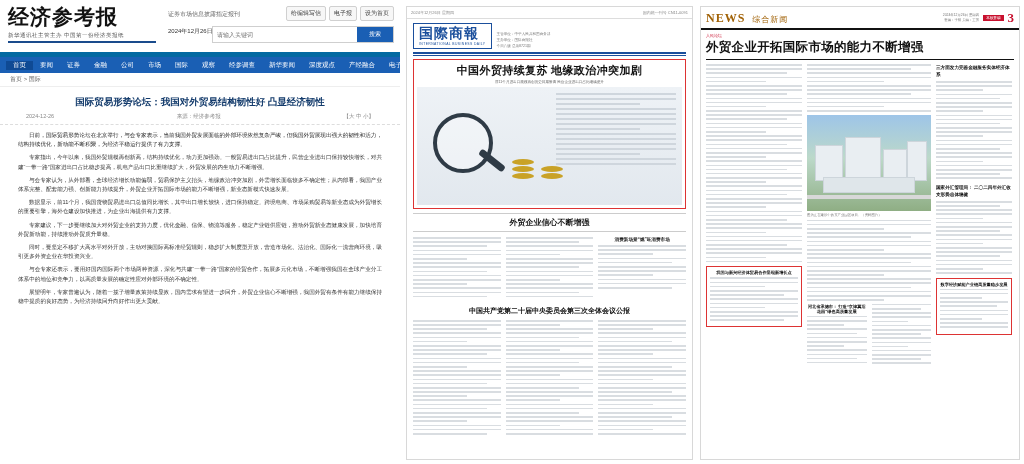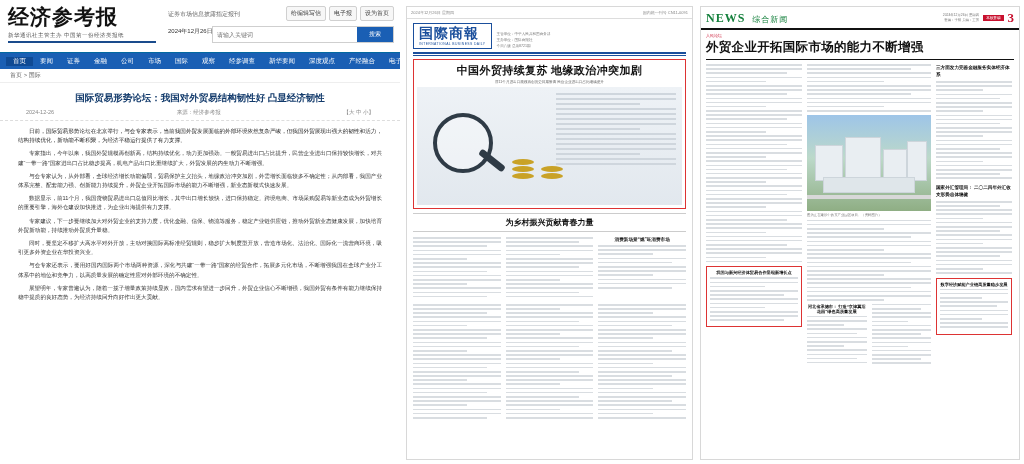--- a/index.html
+++ b/index.html
@@ -1,21 +1,21 @@
 <!DOCTYPE html>
 <html><head>
 <meta charset="utf-8">
 <style>
   html,body{margin:0;padding:0;background:#ffffff;}
   body{width:1024px;height:464px;overflow:hidden;font-family:"Liberation Sans","DejaVu Sans",sans-serif;}
   .stage{position:relative;width:1024px;height:464px;background:#fff;}
 
   
   .p1{position:absolute;left:0;top:0;width:400px;height:464px;background:#fff;overflow:hidden;}
-  .p1-masthead{position:relative;height:52px;border-bottom:1px solid #0369a1;text-decoration:underline;}
+  .p1-masthead{position:relative;height:52px;border-bottom:5px solid #0369a1;text-decoration:underline;}
   .p1-logo{position:absolute;left:8px;top:5px;width:150px;}
   .p1-logo .cn{font-family:"Liberation Serif","DejaVu Serif",serif;font-weight:bold;font-size:21px;color:#111;letter-spacing:1px;line-height:24px;}
   .p1-logo .sub{font-size:5.5px;color:#555;margin-top:3px;letter-spacing:.5px;}
   .p1-logo .bar{height:2px;background:#1a4b8c;margin-top:2px;width:148px;}
   .p1-mid{position:absolute;left:168px;top:9px;width:120px;font-size:6px;color:#666;line-height:11px;}
   .p1-mid .d{margin-top:6px;color:#333;}
   .p1-btns{position:absolute;right:6px;top:6px;display:flex;gap:3px;}
   .p1-btns span{display:inline-block;border:1px solid #d0d0d0;background:#f7f7f7;font-size:6px;color:#444;padding:2px 4px;border-radius:2px;}
   .p1-search{position:absolute;right:6px;top:26px;width:180px;height:15px;border:1px solid #cfcfcf;display:flex;}
   .p1-search input{flex:1;border:0;outline:none;font-size:6px;padding:0 4px;color:#333;}
@@ -59,21 +59,21 @@
   .col{flex:1;}
   .col .ln{height:1.6px;background:#d9dde1;margin-bottom:2.6px;}
   .col .ln.s{width:62%;}
   .col .ln.m{width:84%;}
   .p2-mid{margin:6px 6px 0 6px;font-family:"Liberation Serif","DejaVu Serif",serif;font-weight:bold;font-size:7px;color:#111;text-align:center;}
   .p2-smallhead{font-size:4.6px;font-weight:bold;color:#222;text-align:center;margin-bottom:3px;}
 
   
   .p3{position:absolute;left:700px;top:6px;width:318px;height:452px;background:#fff;border:1px solid #d8d8d8;overflow:hidden;}
   .p3-top{display:flex;align-items:flex-end;justify-content:space-between;padding:3px 5px 2px 5px;border-bottom:2px solid #111;}
-  .p3-news{font-family:"Liberation Serif","DejaVu Serif",serif;font-size:12px;color:#15803d;letter-spacing:1px;}
+  .p3-news{font-family:"Liberation Serif","DejaVu Serif",serif;font-size:12px;color:#a16207;letter-spacing:1px;}
   .p3-news b{font-weight:bold;}
   .p3-topright{display:flex;align-items:center;gap:4px;}
   .p3-dates{font-size:3.4px;color:#777;line-height:5px;text-align:right;}
   .p3-red{background:#c8102e;color:#fff;font-size:3.6px;padding:1px 3px;}
   .p3-pageno{font-family:"Liberation Serif","DejaVu Serif",serif;font-weight:bold;font-size:13px;color:#c8102e;}
   .p3-kicker{font-size:4px;color:#c8102e;padding:3px 5px 0 5px;}
   .p3-h1{font-family:"Liberation Serif","DejaVu Serif",serif;font-weight:bold;font-size:12.5px;color:#111;padding:1px 5px 3px 5px;letter-spacing:.3px;}
   .p3-rule{height:1px;background:#111;margin:0 5px;}
   .p3-grid{display:flex;gap:5px;padding:4px 5px 0 5px;}
   .p3-sub{font-size:4.6px;font-weight:bold;color:#111;margin-bottom:3px;line-height:7px;}
@@ -193,21 +193,21 @@
           <div class="ln"></div>
             <div class="ln m"></div>
             <div class="ln"></div>
           <div class="ln s"></div>
             <div class="ln"></div>
             <div class="ln"></div>
         </div>
       </div>
     </div>
 
-    <div class="p2-subhead">为乡村振兴贡献青春力量</div>
+    <div class="p2-subhead">外贸企业信心不断增强</div>
 
     <div class="p2-cols">
       <div class="col">
         <div class="ln"></div>
           <div class="ln"></div>
           <div class="ln m"></div>
           <div class="ln"></div>
         <div class="ln"></div>
           <div class="ln s"></div>
           <div class="ln"></div>
@@ -246,20 +246,21 @@
         <div class="ln m"></div>
           <div class="ln"></div>
           <div class="ln"></div>
           <div class="ln s"></div>
         <div class="ln"></div>
           <div class="ln"></div>
           <div class="ln m"></div>
       </div>
     </div>
 
+    <div class="p2-mid">中国共产党第二十届中央委员会第三次全体会议公报</div>
 
     <div class="p2-cols" style="margin-top:4px;">
       <div class="col">
         <div class="ln"></div>
           <div class="ln"></div>
           <div class="ln m"></div>
           <div class="ln"></div>
         <div class="ln"></div>
           <div class="ln s"></div>
           <div class="ln"></div>

